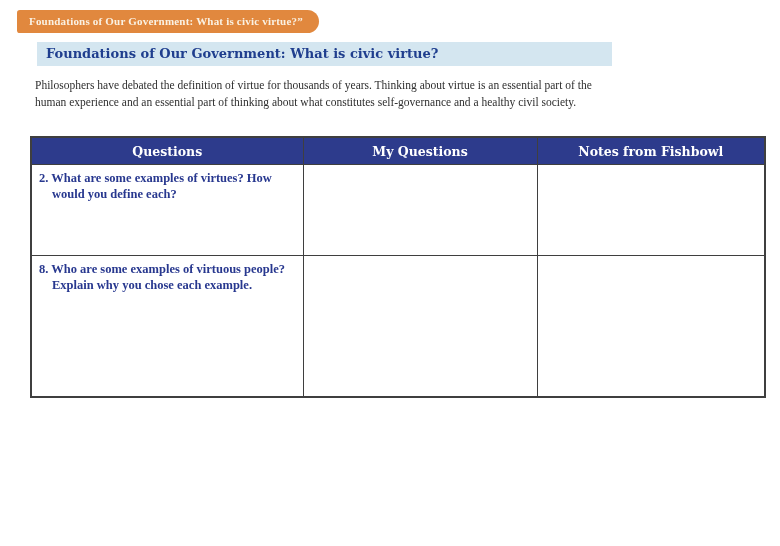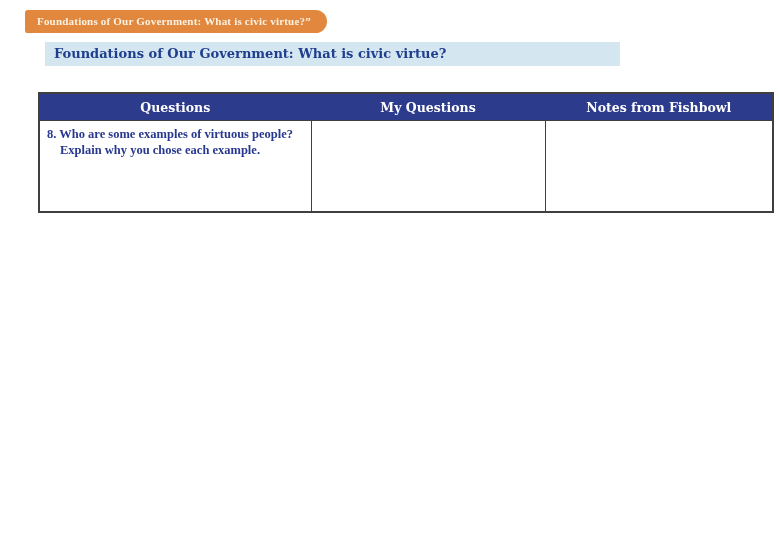--- a/index.html
+++ b/index.html
@@ -3,21 +3,21 @@
 <meta charset="utf-8">
 <style>
   html, body { margin: 0; padding: 0; }
   body {
     width: 780px; height: 546px;
     background: #ffffff;
     font-family: "Liberation Serif", "DejaVu Serif", serif;
     overflow: hidden;
     position: relative;
   }
-  .page { width: 632px; height: 546px; position: relative; padding-left: 8px; }
+  .page { width: 632px; height: 546px; position: relative; }
 
   
   .tab {
     display: inline-block;
     margin: 10px 0 0 17px;
     background: #E1883E;
     color: #FAF2E4;
     font-weight: bold;
     font-size: 11px;
     line-height: 14px;
@@ -96,38 +96,46 @@
 <div class="page">
 
   <div class="tab">
     <span>Foundations of Our Government: What is civic virtue?”</span>
   </div>
 
   <div class="banner">
     <span>Foundations of Our Government: What is civic virtue?</span>
   </div>
 
+  <p class="intro">Philosophers have debated the definition of virtue for thousands of years. Thinking about virtue is an essential part of the human experience and an essential part of thinking about what constitutes self-governance and a healthy civil society.</p>
 
 
   <table class="worksheet">
     <colgroup>
       <col class="c-q">
         <col class="c-t">
         <col class="c-n">
     </colgroup>
     <thead>
       <tr>
         <th>Questions</th>
         <th>My Questions</th>
         <th>Notes from Fishbowl</th>
       </tr>
     </thead>
     <tbody>
         <tr>
           <td class="q-cell">
+            <div class="q-text">2. What are some examples of virtues? How would you define each?</div>
+          </td>
+          <td class="a-cell"></td>
+          <td class="a-cell"></td>
+        </tr>
+        <tr>
+          <td class="q-cell">
             <div class="q-text">8. Who are some examples of virtuous people? Explain why you chose each example.</div>
           </td>
           <td class="a-cell"></td>
           <td class="a-cell"></td>
         </tr>
       </tbody>
   </table>
 
 </div>
 

